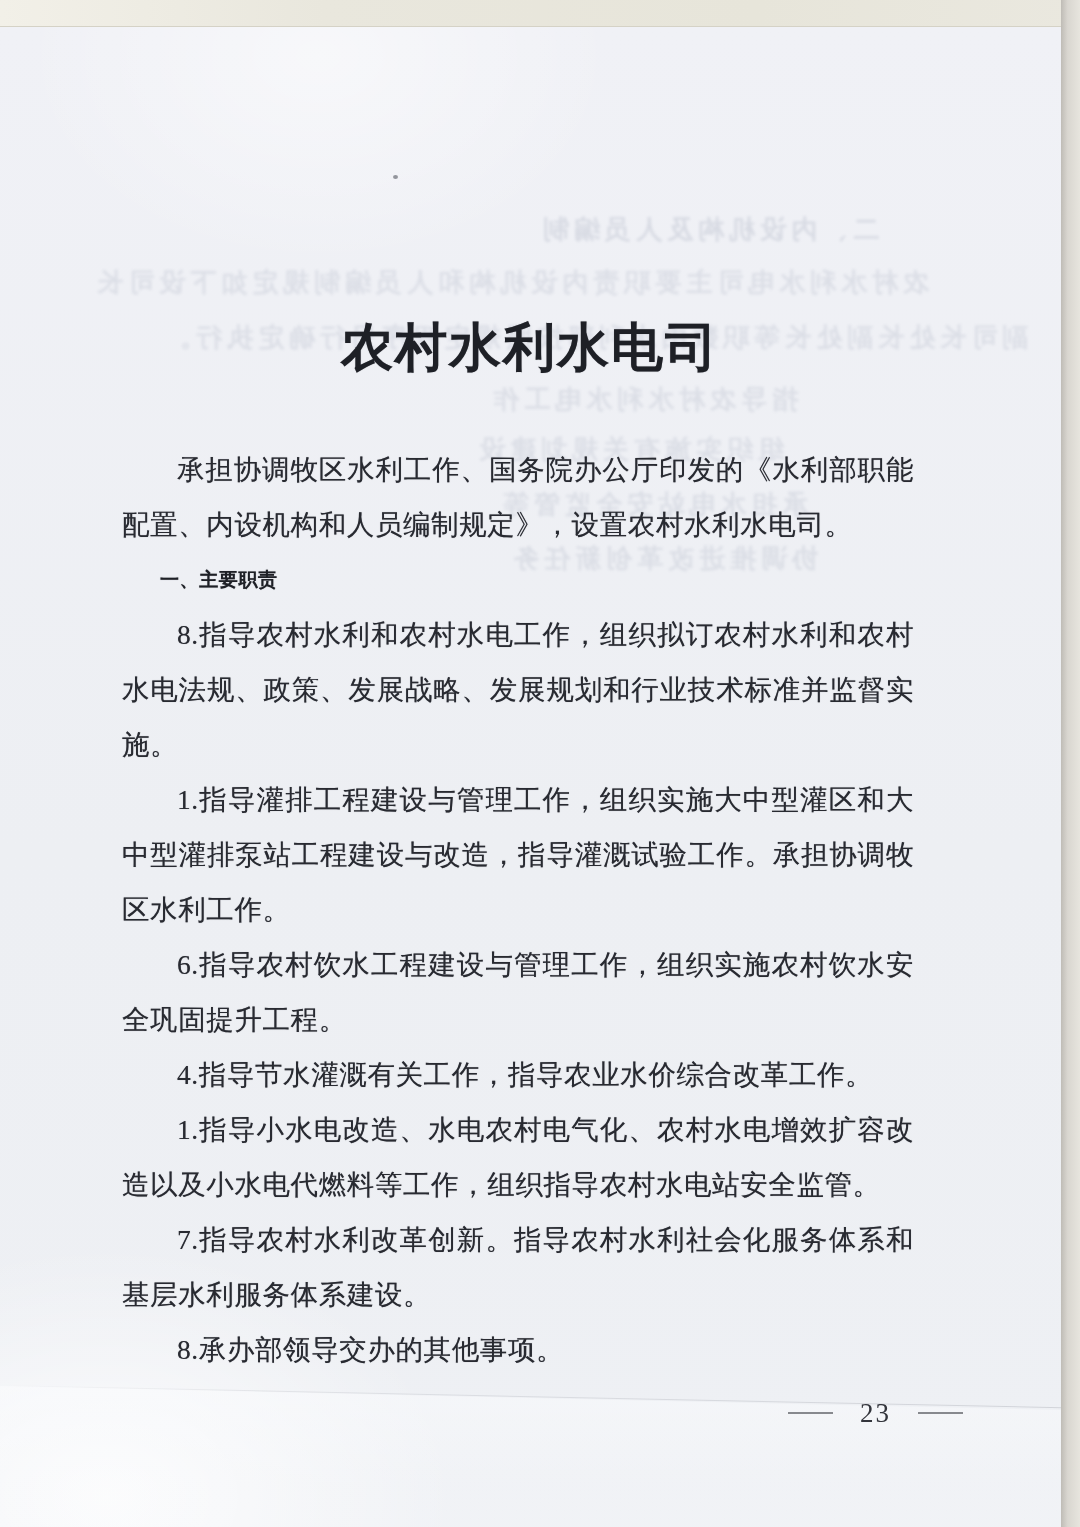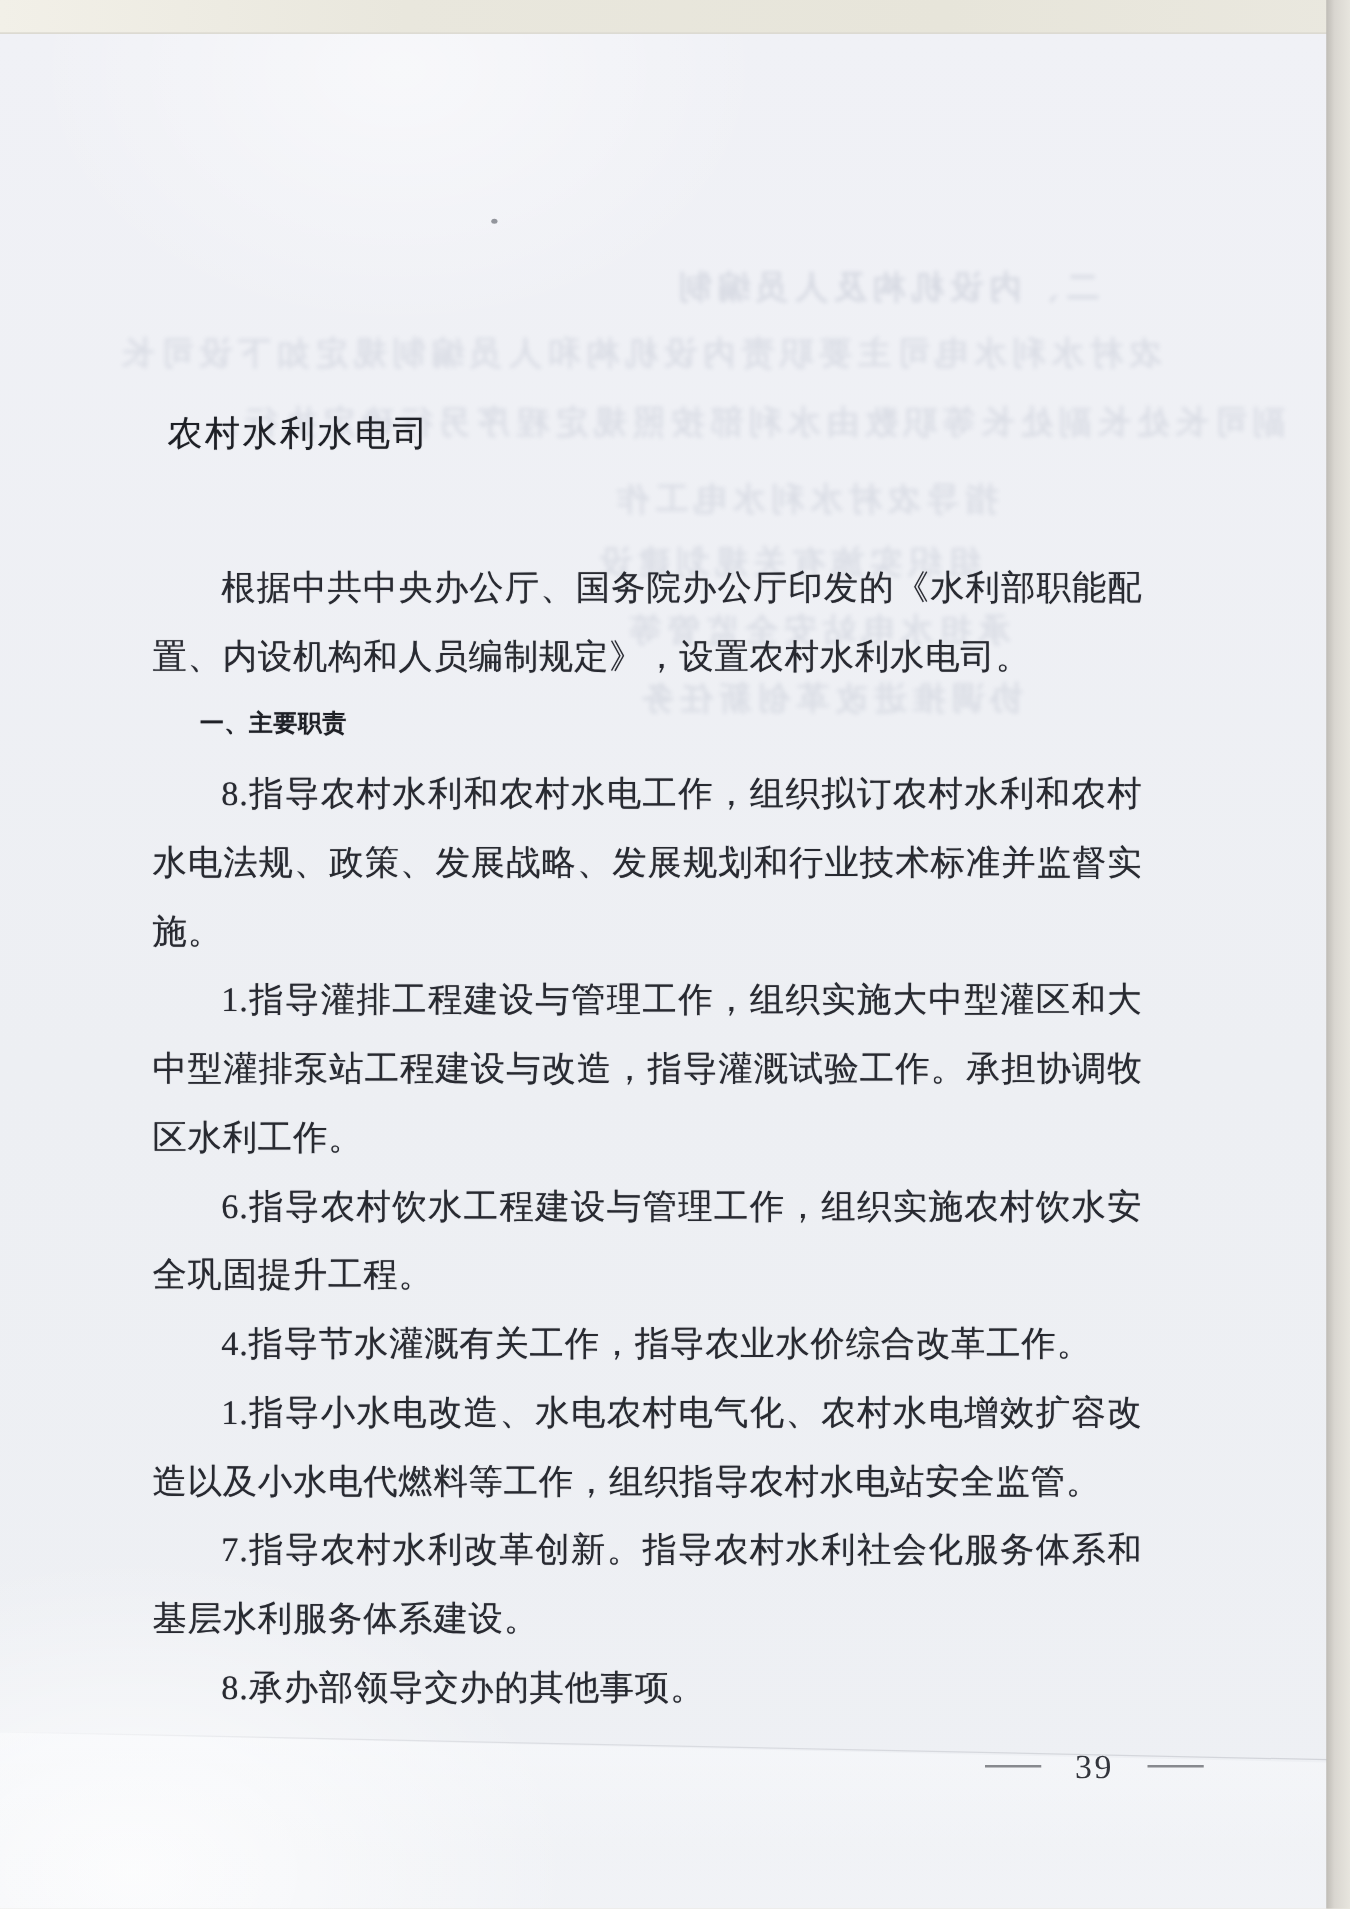--- a/index.html
+++ b/index.html
@@ -52,23 +52,23 @@
   }
   .content {
     position: absolute; left: 122px; top: 0; width: 792px;
     color: #282a31;
     text-shadow: 0 0 0.7px rgba(35,37,45,0.55);
     z-index: 2;
   }
   .title {
     margin: 299px 0 0 0;
     position: relative; left: 12px;
-    font-size: 28px; line-height: 46px;
-    font-weight: 400;
-    text-align: left;
+    font-size: 52px; line-height: 46px;
+    font-weight: 700;
+    text-align: center;
     letter-spacing: 2px;
     color: #1e2026;
   }
   .para {
     margin: 0;
     font-size: 27.5px;
     line-height: 55px;
     letter-spacing: 0.6px;
     text-align: justify;
     text-indent: 2em;
@@ -127,34 +127,34 @@
     <div class="ghost" style="left:160px; top:294px;">副司长处长副处长等职数由水利部按照规定程序另行确定执行。</div>
     <div class="ghost" style="left:488px; top:356px;">指导农村水利水电工作</div>
     <div class="ghost" style="left:474px; top:406px;">组织实施有关规划建设</div>
     <div class="ghost" style="left:498px; top:461px;">承担水电站安全监管等</div>
     <div class="ghost" style="left:508px; top:515px;">协调推进改革创新任务</div>
 
     <div class="speck"></div>
 
     <div class="content">
       <h1 class="title">农村水利水电司</h1>
-      <p class="para intro">根据中共中央办公厅、国务院办公厅印发的《水利部职能配置、内设机构和人员编制规定》，设置农村水利水电司。</p>
+      <p class="para intro">承担协调牧区水利工作、国务院办公厅印发的《水利部职能配置、内设机构和人员编制规定》，设置农村水利水电司。</p>
       <h2 class="heading">一、主要职责</h2>
       <p class="para">8.指导农村水利和农村水电工作，组织拟订农村水利和农村水电法规、政策、发展战略、发展规划和行业技术标准并监督实施。</p>
       <p class="para">1.指导灌排工程建设与管理工作，组织实施大中型灌区和大中型灌排泵站工程建设与改造，指导灌溉试验工作。承担协调牧区水利工作。</p>
       <p class="para">6.指导农村饮水工程建设与管理工作，组织实施农村饮水安全巩固提升工程。</p>
       <p class="para">4.指导节水灌溉有关工作，指导农业水价综合改革工作。</p>
       <p class="para">1.指导小水电改造、水电农村电气化、农村水电增效扩容改造以及小水电代燃料等工作，组织指导农村水电站安全监管。</p>
       <p class="para">7.指导农村水利改革创新。指导农村水利社会化服务体系和基层水利服务体系建设。</p>
       <p class="para">8.承办部领导交办的其他事项。</p>
     </div>
 
     <div class="fold-line"></div>
     <div class="fold-light"></div>
 
     <div class="pageno">
       <span class="pn-dash"></span>
-      <span class="pn-num">39</span>
+      <span class="pn-num">23</span>
       <span class="pn-dash"></span>
     </div>
 
   </div>
 </div>
 
 </body></html>

